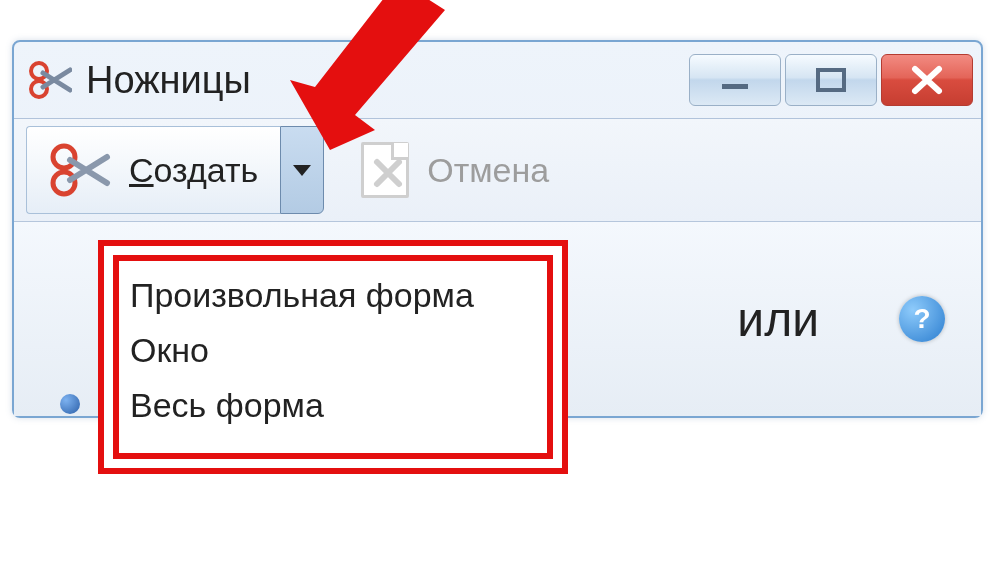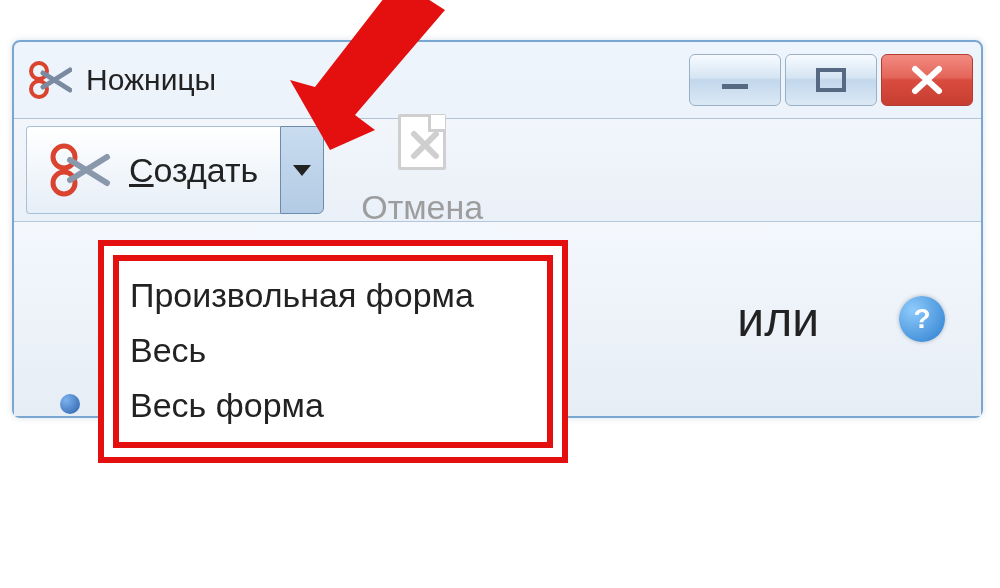--- a/index.html
+++ b/index.html
@@ -31,21 +31,21 @@
       align-items: center;
       justify-content: space-between;
       padding: 0 8px 0 14px;
     }
     .title-left {
       display: flex;
       align-items: center;
       gap: 14px;
     }
     .title-text {
-      font-size: 30px;
+      font-size: 38px;
       color: #222;
     }
     .app-icon {
       width: 44px; height: 44px;
       position: relative;
     }
 
     .win-controls {
       display: flex;
       gap: 4px;
@@ -113,21 +113,20 @@
       justify-content: center;
     }
     .caret {
       width: 0; height: 0;
       border-left: 9px solid transparent;
       border-right: 9px solid transparent;
       border-top: 11px solid #222;
     }
     .btn-disabled {
       color: #9d9d9d;
-      flex-direction: column;
     }
     .cancel-icon {
       width: 48px; height: 56px;
       border: 3px solid #cfcfcf;
       border-radius: 2px;
       position: relative;
       background: #fff;
     }
     .cancel-icon::before {
       content: "";
@@ -189,21 +188,21 @@
     .dropdown {
       position: absolute;
       left: 98px;
       top: 240px;
       width: 470px;
       background: #fff;
       border: 6px solid #e40f0f;
       outline: 2px solid #fff;
       outline-offset: -10px;
       box-shadow: inset 0 0 0 9px #fff, inset 0 0 0 15px #e40f0f;
-      padding: 22px 26px 24px;
+      padding: 22px 26px 35px;
       z-index: 5;
     }
     .dropdown-item {
       font-size: 34px;
       color: #222;
       padding: 8px 0;
       cursor: default;
     }
 
     
@@ -288,15 +287,15 @@
   <div class="lower">
     <span class="partial-text">или</span>
     <div class="help-icon">?</div>
   </div>
 
   <span class="bullet"></span>
 </div>
 
 <div class="dropdown">
   <div class="dropdown-item">Произвольная форма</div>
-  <div class="dropdown-item">Весь</div>
+  <div class="dropdown-item">Окно</div>
   <div class="dropdown-item">Весь форма</div>
 </div>
 
 </body></html>

